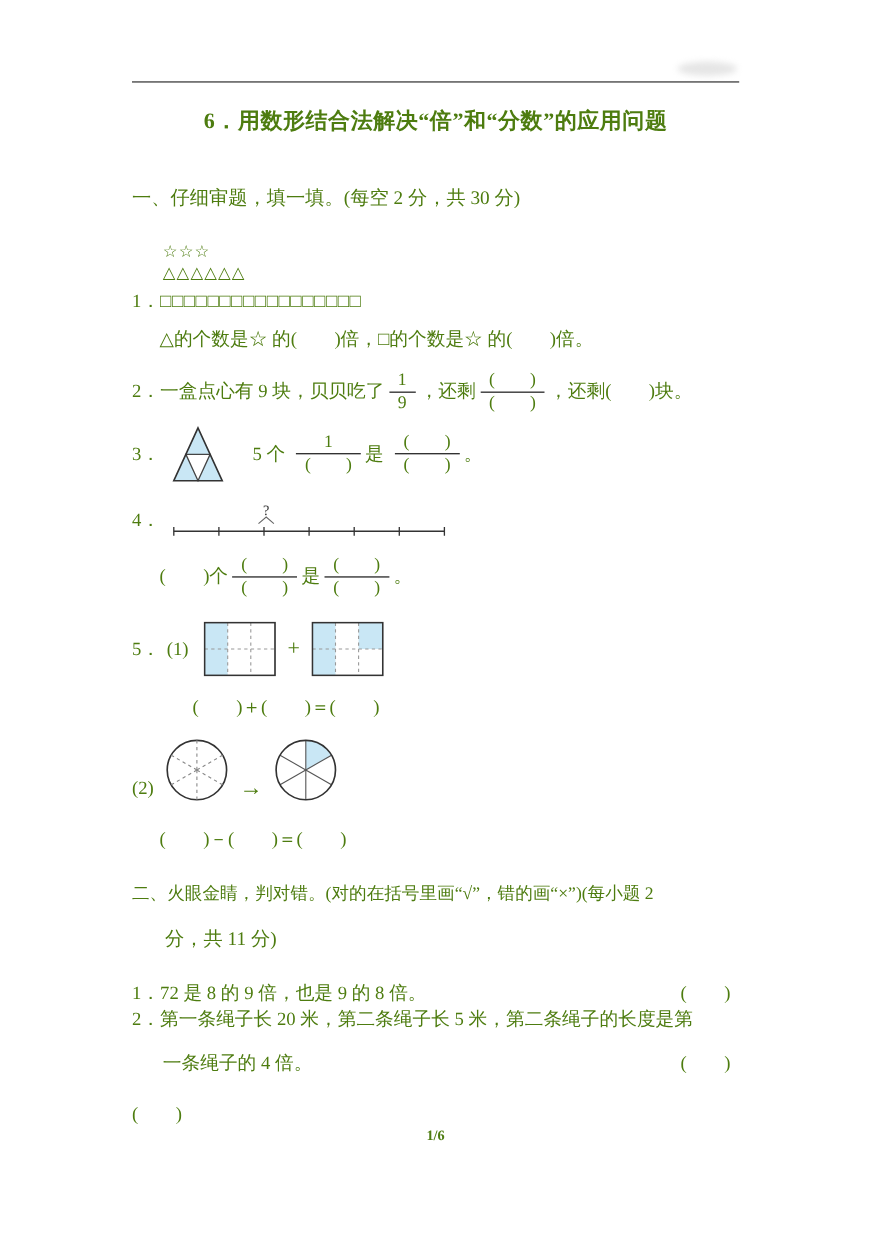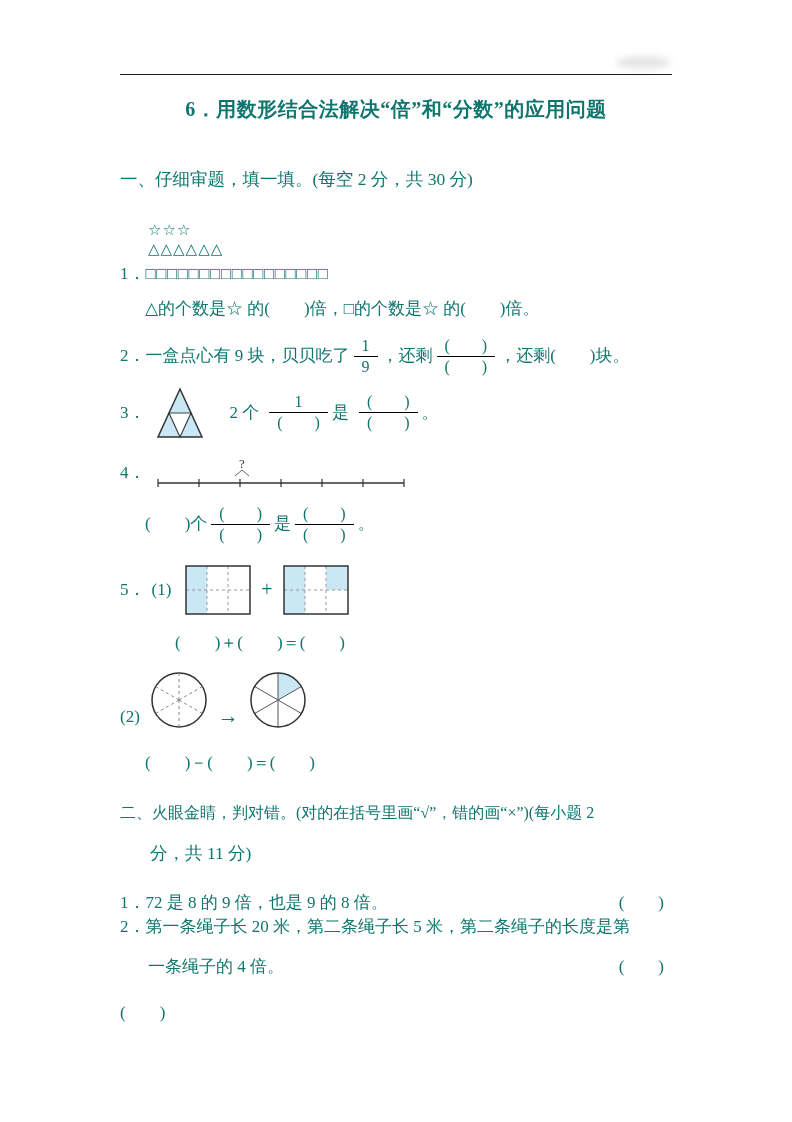--- a/index.html
+++ b/index.html
@@ -1,17 +1,17 @@
 <!DOCTYPE html>
 <html><head>
 <meta charset="utf-8">
 <style>
   html,body{margin:0;padding:0;background:#fff;}
   .page{
-    width:792px;height:1122px;position:relative;background:#ffffff;color:#0f766e;
+    width:792px;height:1122px;position:relative;background:#ffffff;color:#4d7c0f;
     font-family:"Liberation Serif","DejaVu Serif",serif;font-size:17px;overflow:hidden;
   }
   .top-rule{position:absolute;top:74px;left:120px;width:552px;height:0;border-top:1.6px solid #1c1c1c;}
   .smudge{position:absolute;top:56px;left:616px;width:54px;height:13px;background:#c7c7c7;opacity:.45;border-radius:50%;filter:blur(3px);}
   .content{position:relative;padding:96px 120px 0 120px;}
   .title{font-size:20px;font-weight:bold;text-align:center;margin:0 0 44px 0;letter-spacing:.5px;}
   .sec-heading{font-size:17.5px;line-height:24px;margin:0 0 30px 0;}
   .figline{margin-left:28px;font-size:15px;line-height:19px;letter-spacing:1px;}
   .qline{margin-top:4px;line-height:22px;}
   .q1-squares{letter-spacing:.5px;}
@@ -82,21 +82,21 @@
     <div class="row q3row">
       <span>3．</span>
       <svg class="svgfig" width="48" height="52" viewBox="0 0 48 52">
         <polygon points="24,2 13,26 35,26" fill="#c9e7f5"></polygon>
         <polygon points="13,26 2,50 24,50" fill="#c9e7f5"></polygon>
         <polygon points="35,26 24,50 46,50" fill="#c9e7f5"></polygon>
         <polygon points="13,26 35,26 24,50" fill="#ffffff"></polygon>
         <polygon points="13,26 35,26 24,50" fill="none" stroke="#444" stroke-width="1.2"></polygon>
         <polygon points="24,2 2,50 46,50" fill="none" stroke="#333" stroke-width="1.5"></polygon>
       </svg>
-      <span class="t">2 个</span>
+      <span class="t">5 个</span>
       <span class="frac">
           <span class="num">1</span>
           <span class="den">(　　)</span>
         </span>
       <span class="t">是</span>
       <span class="frac">
           <span class="num">(　　)</span>
           <span class="den">(　　)</span>
         </span>
       <span class="t">。</span>
@@ -191,13 +191,14 @@
       <span class="indent">一条绳子的 4 倍。</span>
       <span>(　　)</span>
     </div>
 
     <div class="judge-row third">
       <span>(　　)</span>
     </div>
 
   </div>
 
+  <div class="footer">1/6</div>
 </div>
 
 </body></html>

